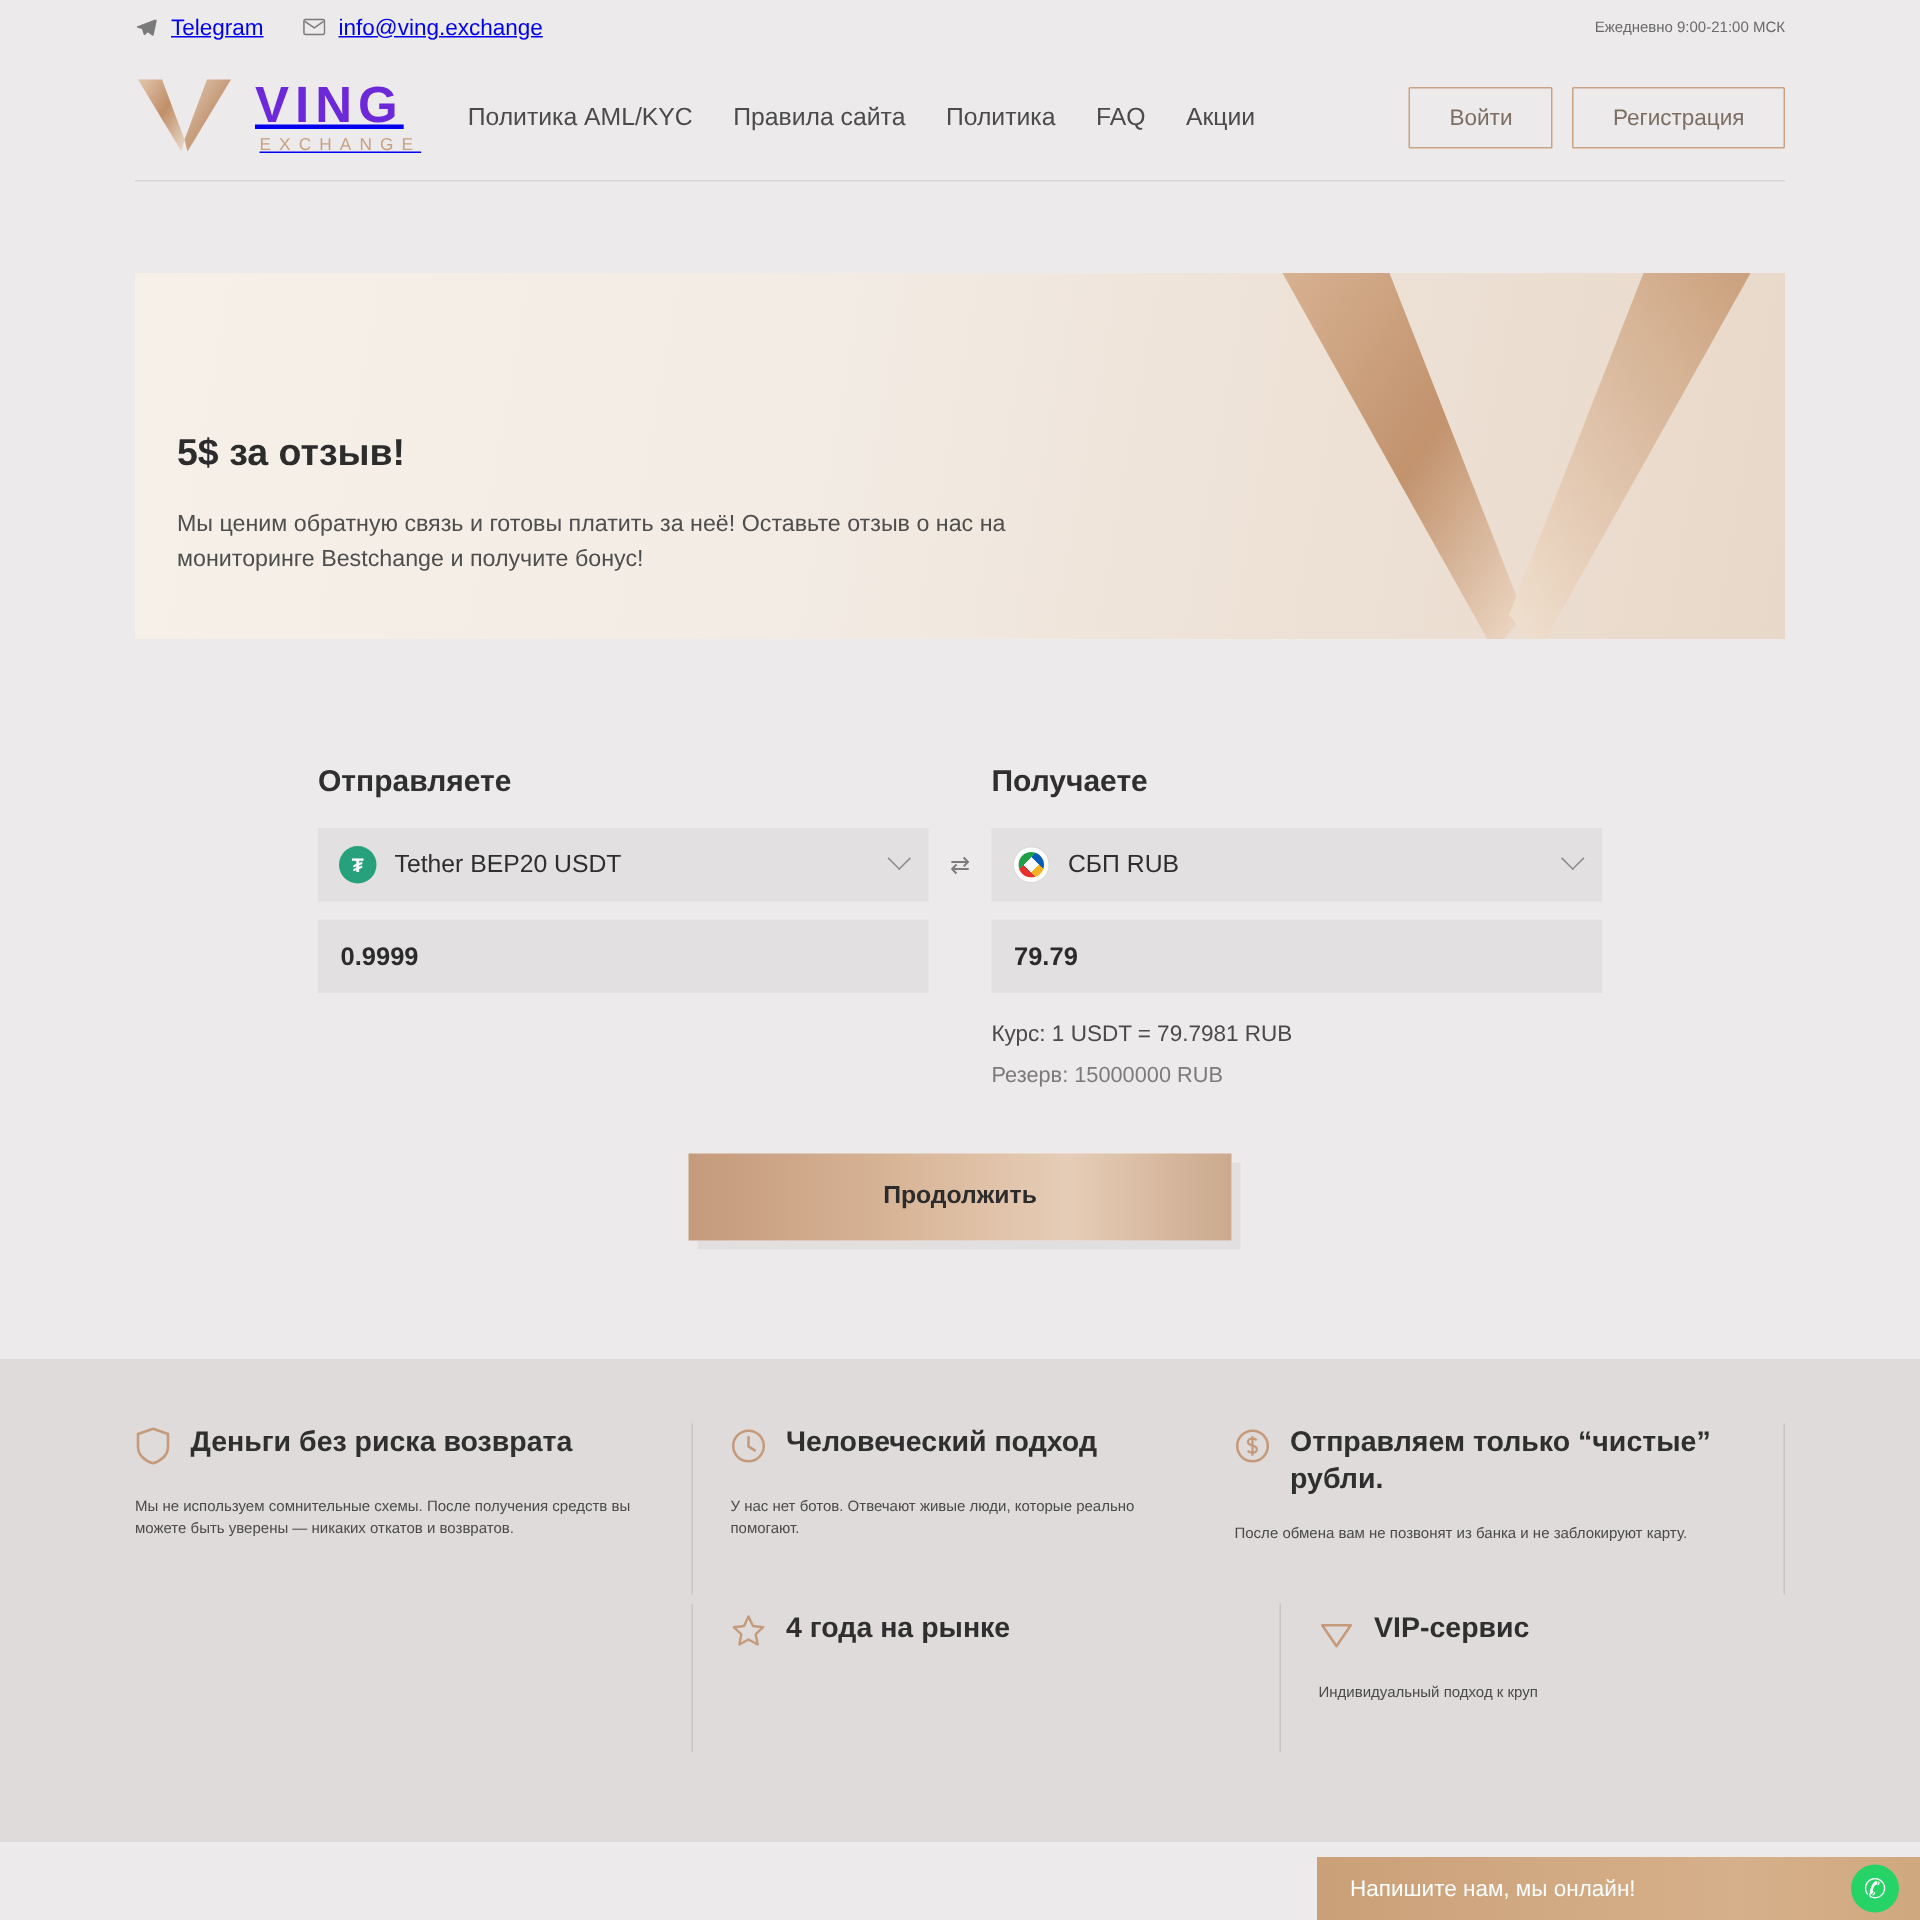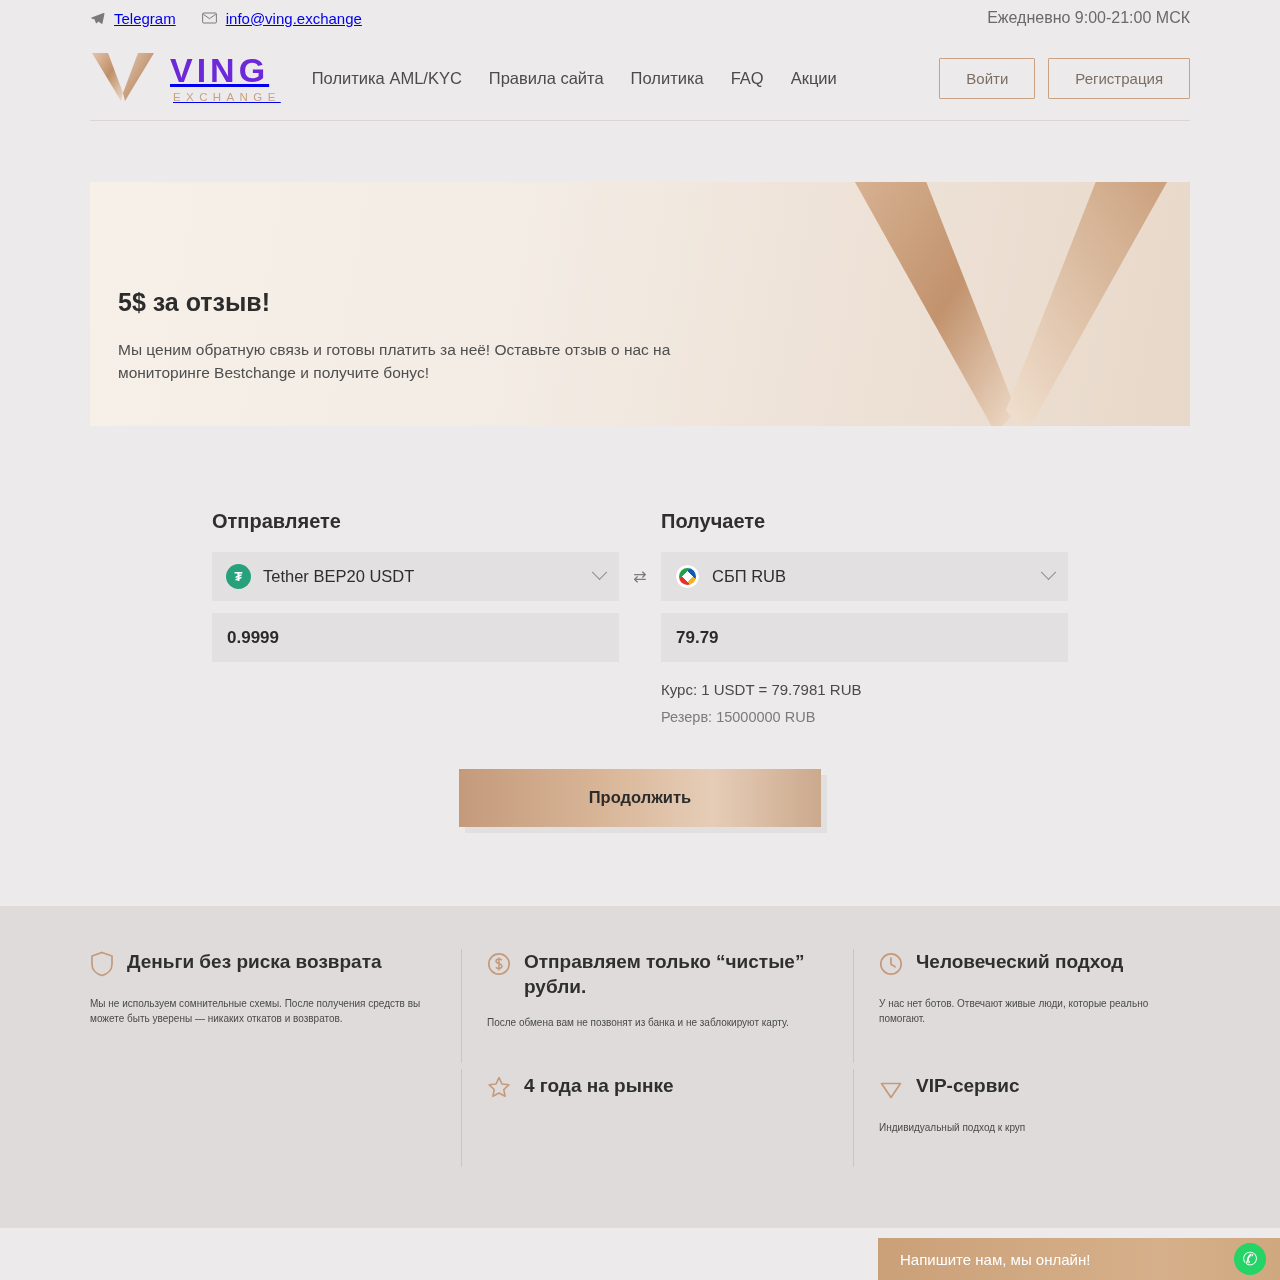--- a/index.html
+++ b/index.html
@@ -17,21 +17,21 @@
   .topbar {
     height: 36px;
     display: flex;
     align-items: center;
     padding: 0 90px;
     font-size: 15px;
     color: #6a6a6a;
   }
   .topbar .left { display: flex; align-items: center; gap: 26px; }
   .topbar .contact { display: flex; align-items: center; gap: 9px; }
-  .topbar .right { margin-left: auto; font-size: 16px; color: #6a6a6a; }
+  .topbar .right { margin-left: auto; font-size: 10px; color: #6a6a6a; }
   .ico { display: inline-block; line-height: 0; }
 
   
   .header {
     height: 84px;
     display: flex;
     align-items: center;
     padding: 0 90px;
   }
   .logo { display: flex; align-items: center; gap: 14px; }
@@ -358,43 +358,43 @@
         <div class="fhead">
           <span class="ficon">
             <svg width="24" height="26" viewBox="0 0 24 26">
                 <path d="M12 1.5 22 5v8.5C22 19 17.5 23 12 24.5 6.5 23 2 19 2 13.5V5z" fill="none" stroke="#c49a7b" stroke-width="1.7"></path>
               </svg>
           </span>
           <h3>Деньги без риска возврата</h3>
         </div>
         <p>Мы не используем сомнительные схемы. После получения средств вы можете быть уверены — никаких откатов и возвратов.</p>
       </div>
+      <div class="fcell b3">
+        <div class="fhead">
+          <span class="ficon">
+            <svg width="24" height="26" viewBox="0 0 24 26">
+                <circle cx="12" cy="13" r="10.2" fill="none" stroke="#c49a7b" stroke-width="1.7"></circle>
+                <path d="M12 7v6.3l4.2 2.6" fill="none" stroke="#c49a7b" stroke-width="1.7" stroke-linecap="round"></path>
+              </svg>
+          </span>
+          <h3>Человеческий подход</h3>
+        </div>
+        <p>У нас нет ботов. Отвечают живые люди, которые реально помогают.</p>
+      </div>
       <div class="fcell b2">
         <div class="fhead">
           <span class="ficon">
             <svg width="24" height="26" viewBox="0 0 24 26">
                 <circle cx="12" cy="13" r="10.2" fill="none" stroke="#c49a7b" stroke-width="1.7"></circle>
                 <path d="M12 6.5v13M14.8 9.2c-.7-.9-1.8-1.2-2.9-1.2-1.6 0-2.9.9-2.9 2.3 0 3 5.9 1.6 5.9 4.8 0 1.5-1.4 2.4-3 2.4-1.2 0-2.3-.4-3-1.3" fill="none" stroke="#c49a7b" stroke-width="1.5"></path>
               </svg>
           </span>
           <h3>Отправляем только “чистые” рубли.</h3>
         </div>
         <p>После обмена вам не позвонят из банка и не заблокируют карту.</p>
-      </div>
-      <div class="fcell b3">
-        <div class="fhead">
-          <span class="ficon">
-            <svg width="24" height="26" viewBox="0 0 24 26">
-                <circle cx="12" cy="13" r="10.2" fill="none" stroke="#c49a7b" stroke-width="1.7"></circle>
-                <path d="M12 7v6.3l4.2 2.6" fill="none" stroke="#c49a7b" stroke-width="1.7" stroke-linecap="round"></path>
-              </svg>
-          </span>
-          <h3>Человеческий подход</h3>
-        </div>
-        <p>У нас нет ботов. Отвечают живые люди, которые реально помогают.</p>
       </div>
     </div>
 
     <div class="frow frow2">
       <div class="fcell b1" style="padding-bottom:0"></div>
       <div class="fcell b2" style="padding-left:25px">
         <div class="fhead">
           <span class="ficon">
             <svg width="24" height="26" viewBox="0 0 24 26">
                 <path d="M12 2.6l3 6.4 6.8.8-5 4.7 1.3 6.8L12 18l-6.1 3.3 1.3-6.8-5-4.7 6.8-.8z" fill="none" stroke="#c49a7b" stroke-width="1.6" stroke-linejoin="round"></path>

